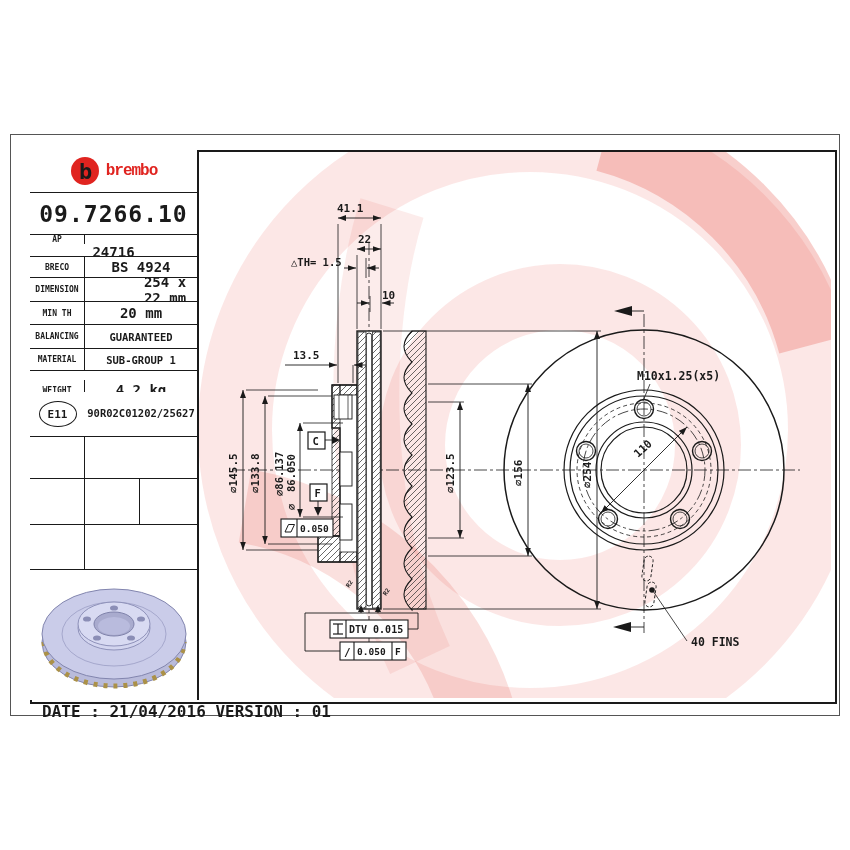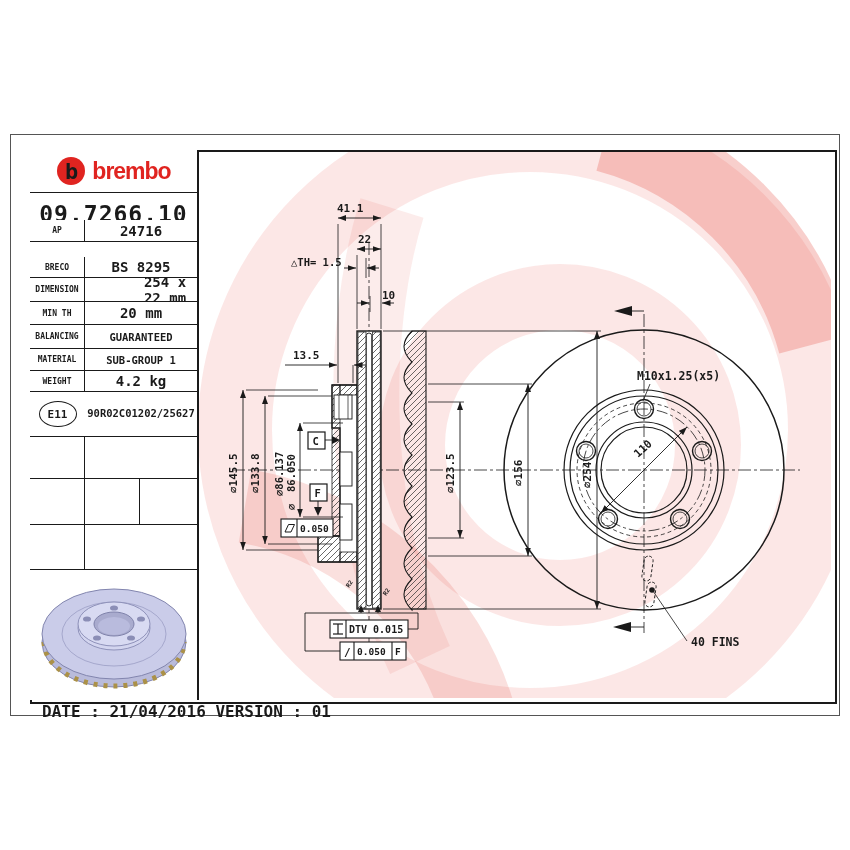--- a/index.html
+++ b/index.html
@@ -15,21 +15,21 @@
         box-sizing:border-box;display:flex;align-items:stretch;background:#fff;}
   .trow:last-child{border-bottom:none;}
   .tbl{border-right:2px solid #1a1a1a;box-sizing:content-box;}
   .lcell{width:55px;border-right:1.5px solid #1a1a1a;box-sizing:border-box;
         display:flex;align-items:center;justify-content:center;
         font-size:8px;font-weight:bold;letter-spacing:0;}
   .mcell{width:55px;border-right:1.5px solid #1a1a1a;box-sizing:border-box;}
   .vcell{flex:1;display:flex;align-items:center;justify-content:center;
         font-size:14px;font-weight:bold;text-align:center;}
   .logo-row{display:flex;align-items:center;justify-content:center;gap:6px;}
-  .brand-word{font-family:Liberation Sans, sans-serif;font-weight:bold;font-size:23px;
+  .brand-word{font-family:Liberation Mono, monospace;font-weight:bold;font-size:16px;
         letter-spacing:-1px;}
   .pn{font-size:23px;font-weight:bold;letter-spacing:1px;display:flex;
       align-items:center;justify-content:center;}
   .e11-wrap{display:flex;align-items:center;justify-content:center;width:55px;}
   .e11{border:1.7px solid #1a1a1a;border-radius:50%;width:36px;height:24px;
        display:flex;align-items:center;justify-content:center;
        font-size:11px;font-weight:bold;}
   .homolog{flex:1;display:flex;flex-direction:row;align-items:center;justify-content:center;
        font-size:10.5px;font-weight:bold;line-height:1.25;text-align:right;}
   .footer-bar{position:absolute;left:42px;top:702px;font-size:16px;font-weight:bold;z-index:6;}
@@ -249,45 +249,45 @@
         <svg width="30" height="30" viewBox="0 0 30 30">
           <circle cx="15" cy="15" r="14" fill="#e02420"></circle>
           <text x="9" y="23" font-size="22" font-weight="bold" fill="#ffffff" font-family="DejaVu Sans, sans-serif">b</text>
         </svg>
         <span class="brand-word" style="color:#e02420;">brembo</span>
       </div>
     </div>
 
     <div class="trow pn" style="top:43px;height:42px;">09.7266.10</div>
 
-    <div class="trow" style="top:70px;height:22px;">
+    <div class="trow" style="top:85px;height:22px;flex-direction:column;">
       <div class="lcell">AP</div>
       <div class="vcell">24716</div>
     </div>
     <div class="trow" style="top:107px;height:21px;">
       <div class="lcell">BRECO</div>
-      <div class="vcell">BS 8295</div>
+      <div class="vcell">BS 4924</div>
     </div>
     <div class="trow" style="top:128px;height:24px;gap:48px;">
       <div class="lcell">DIMENSION</div>
       <div class="vcell">254 x 22 mm</div>
     </div>
     <div class="trow" style="top:152px;height:23px;">
       <div class="lcell">MIN TH</div>
       <div class="vcell">20 mm</div>
     </div>
     <div class="trow" style="top:175px;height:24px;">
       <div class="lcell">BALANCING</div>
       <div class="vcell" style="font-size:10.5px;">GUARANTEED</div>
     </div>
     <div class="trow" style="top:199px;height:22px;">
       <div class="lcell">MATERIAL</div>
       <div class="vcell" style="font-size:10.5px;">SUB-GROUP 1</div>
     </div>
-    <div class="trow" style="top:221px;height:21px;">
+    <div class="trow" style="top:230px;height:21px;">
       <div class="lcell">WEIGHT</div>
       <div class="vcell">4.2 kg</div>
     </div>
 
     <div class="trow" style="top:242px;height:45px;">
       <div class="e11-wrap">
         <div class="e11">E11</div>
       </div>
       <div class="homolog">
         <span>90R</span>

